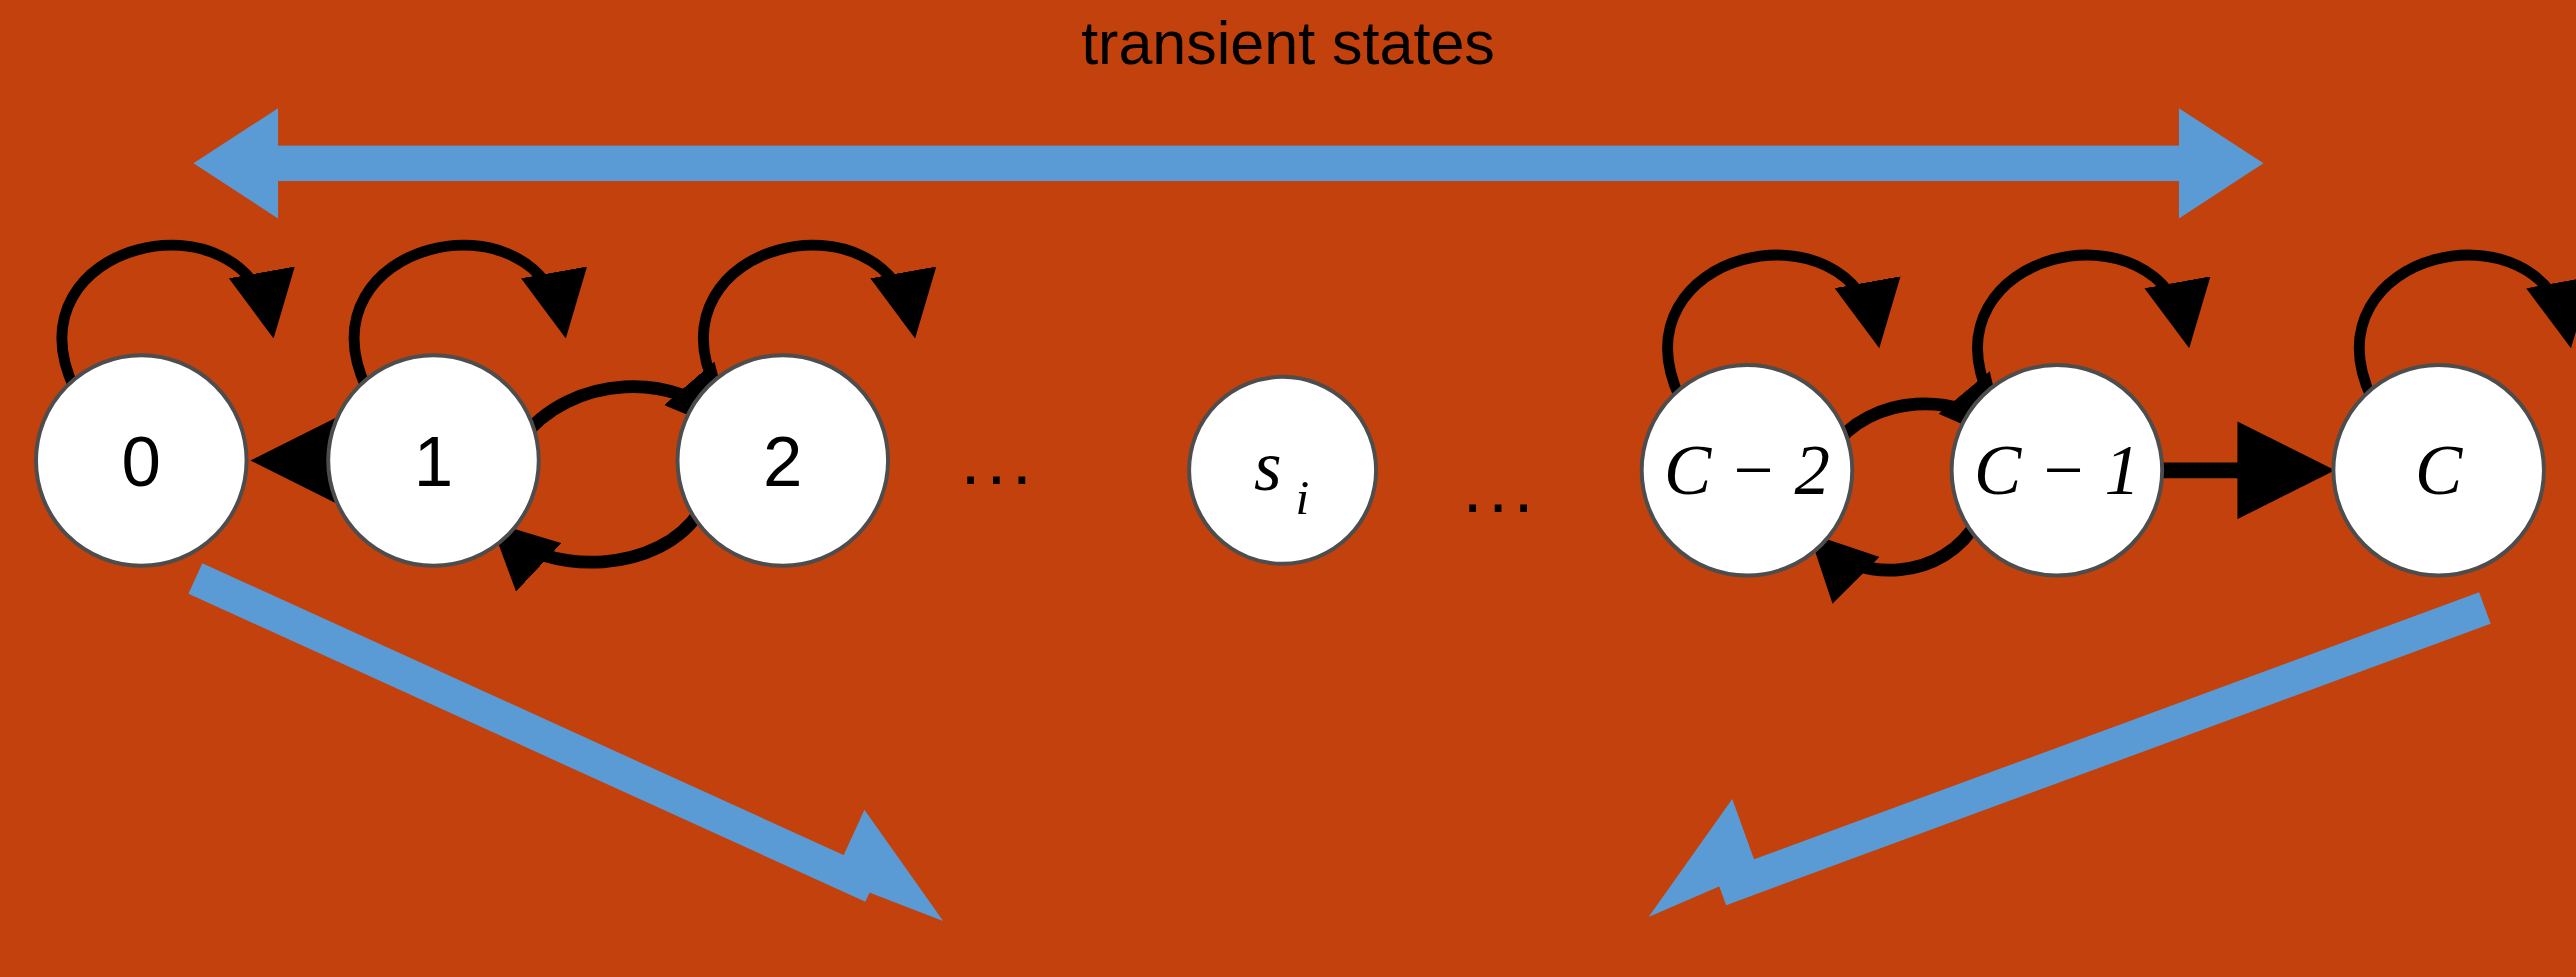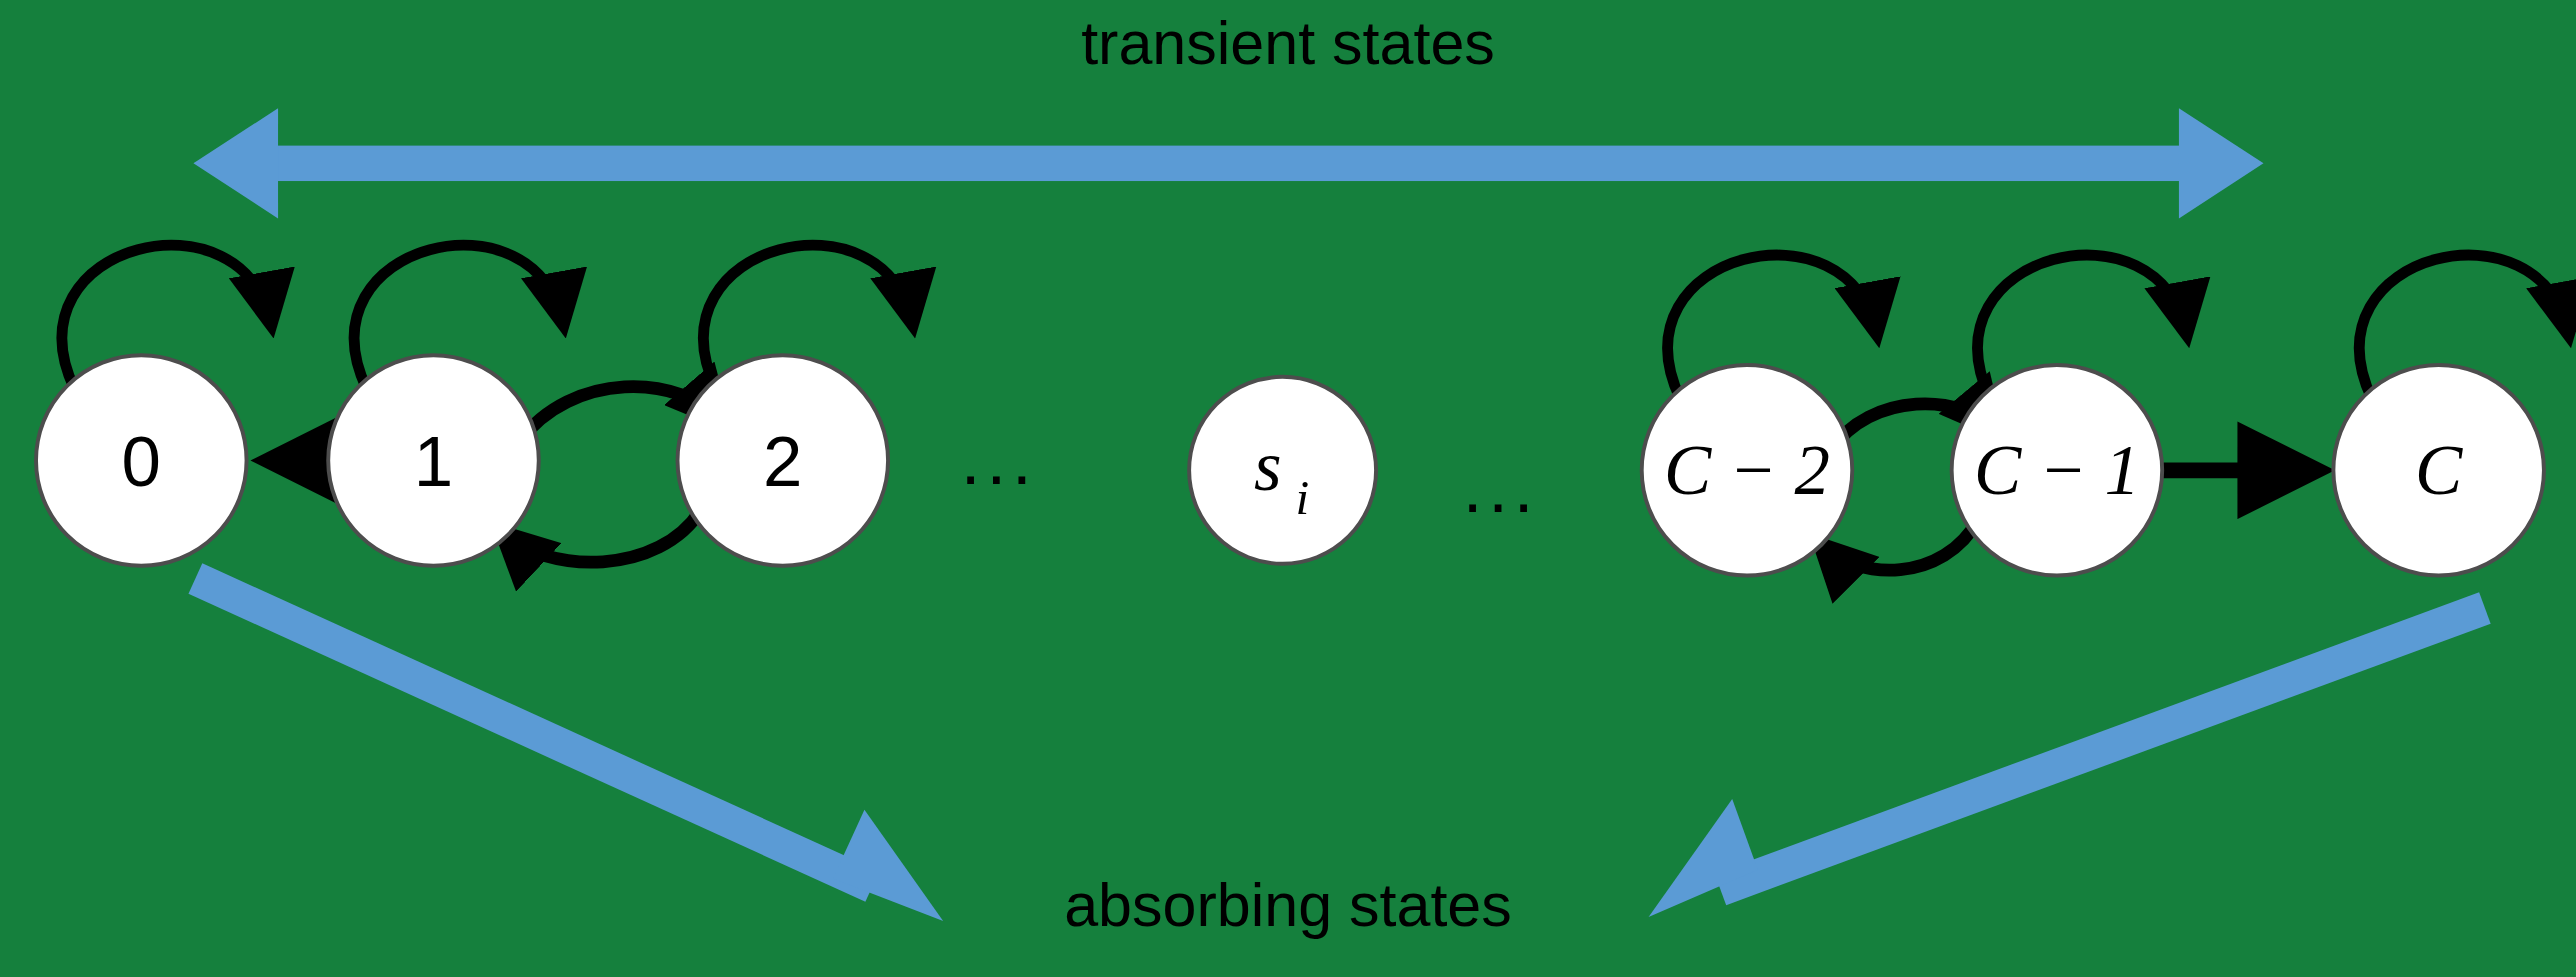--- a/index.html
+++ b/index.html
@@ -1,17 +1,17 @@
 <!DOCTYPE html>
 <html><head>
 <meta charset="utf-8">
 <style>
   html,body{margin:0;padding:0;background:#ffffff;}
   body{width:2576px;height:977px;overflow:hidden;font-family:"Liberation Sans",sans-serif;}
-  #stage{position:relative;width:2576px;height:977px;background:#15803d;}
+  #stage{position:relative;width:2576px;height:977px;background:#c2410c;}
   #diagram{position:absolute;left:0;top:0;width:2576px;height:977px;}
   .lbl{position:absolute;white-space:nowrap;color:#000;}
   #transient-label{
     font-family:"Liberation Sans",sans-serif;
     font-size:61px; left:0; right:0; top:7.9px; text-align:center;
   }
   #absorbing-label{
     font-family:"Liberation Sans",sans-serif;
     font-size:61px; left:0; right:0; top:870px; text-align:center;
   }
@@ -19,21 +19,20 @@
   .node-text-italic{ font-family:"Liberation Serif",serif; font-style:italic; font-size:72px; fill:#000; }
   .node-sub{ font-family:"Liberation Serif",serif; font-style:italic; font-size:50px; fill:#000; }
 </style>
 </head>
 <body>
 
 <div id="stage">
 
   <div class="lbl" id="transient-label">transient states</div>
 
-  <div class="lbl" id="absorbing-label">absorbing states</div>
 
   <svg id="diagram" viewBox="0 0 2617 993" xmlns="http://www.w3.org/2000/svg">
 
     <defs>
       <marker id="blk" viewBox="0 0 12 12" refX="9.5" refY="6" markerWidth="6.2" markerHeight="6.2" orient="auto-start-reverse">
         <path d="M 0 0 L 12 6 L 0 12 z" fill="#000"></path>
       </marker>
       <marker id="blkS" viewBox="0 0 12 12" refX="9.5" refY="6" markerWidth="5.2" markerHeight="5.2" orient="auto-start-reverse">
         <path d="M 0 0 L 12 6 L 0 12 z" fill="#000"></path>
       </marker>

